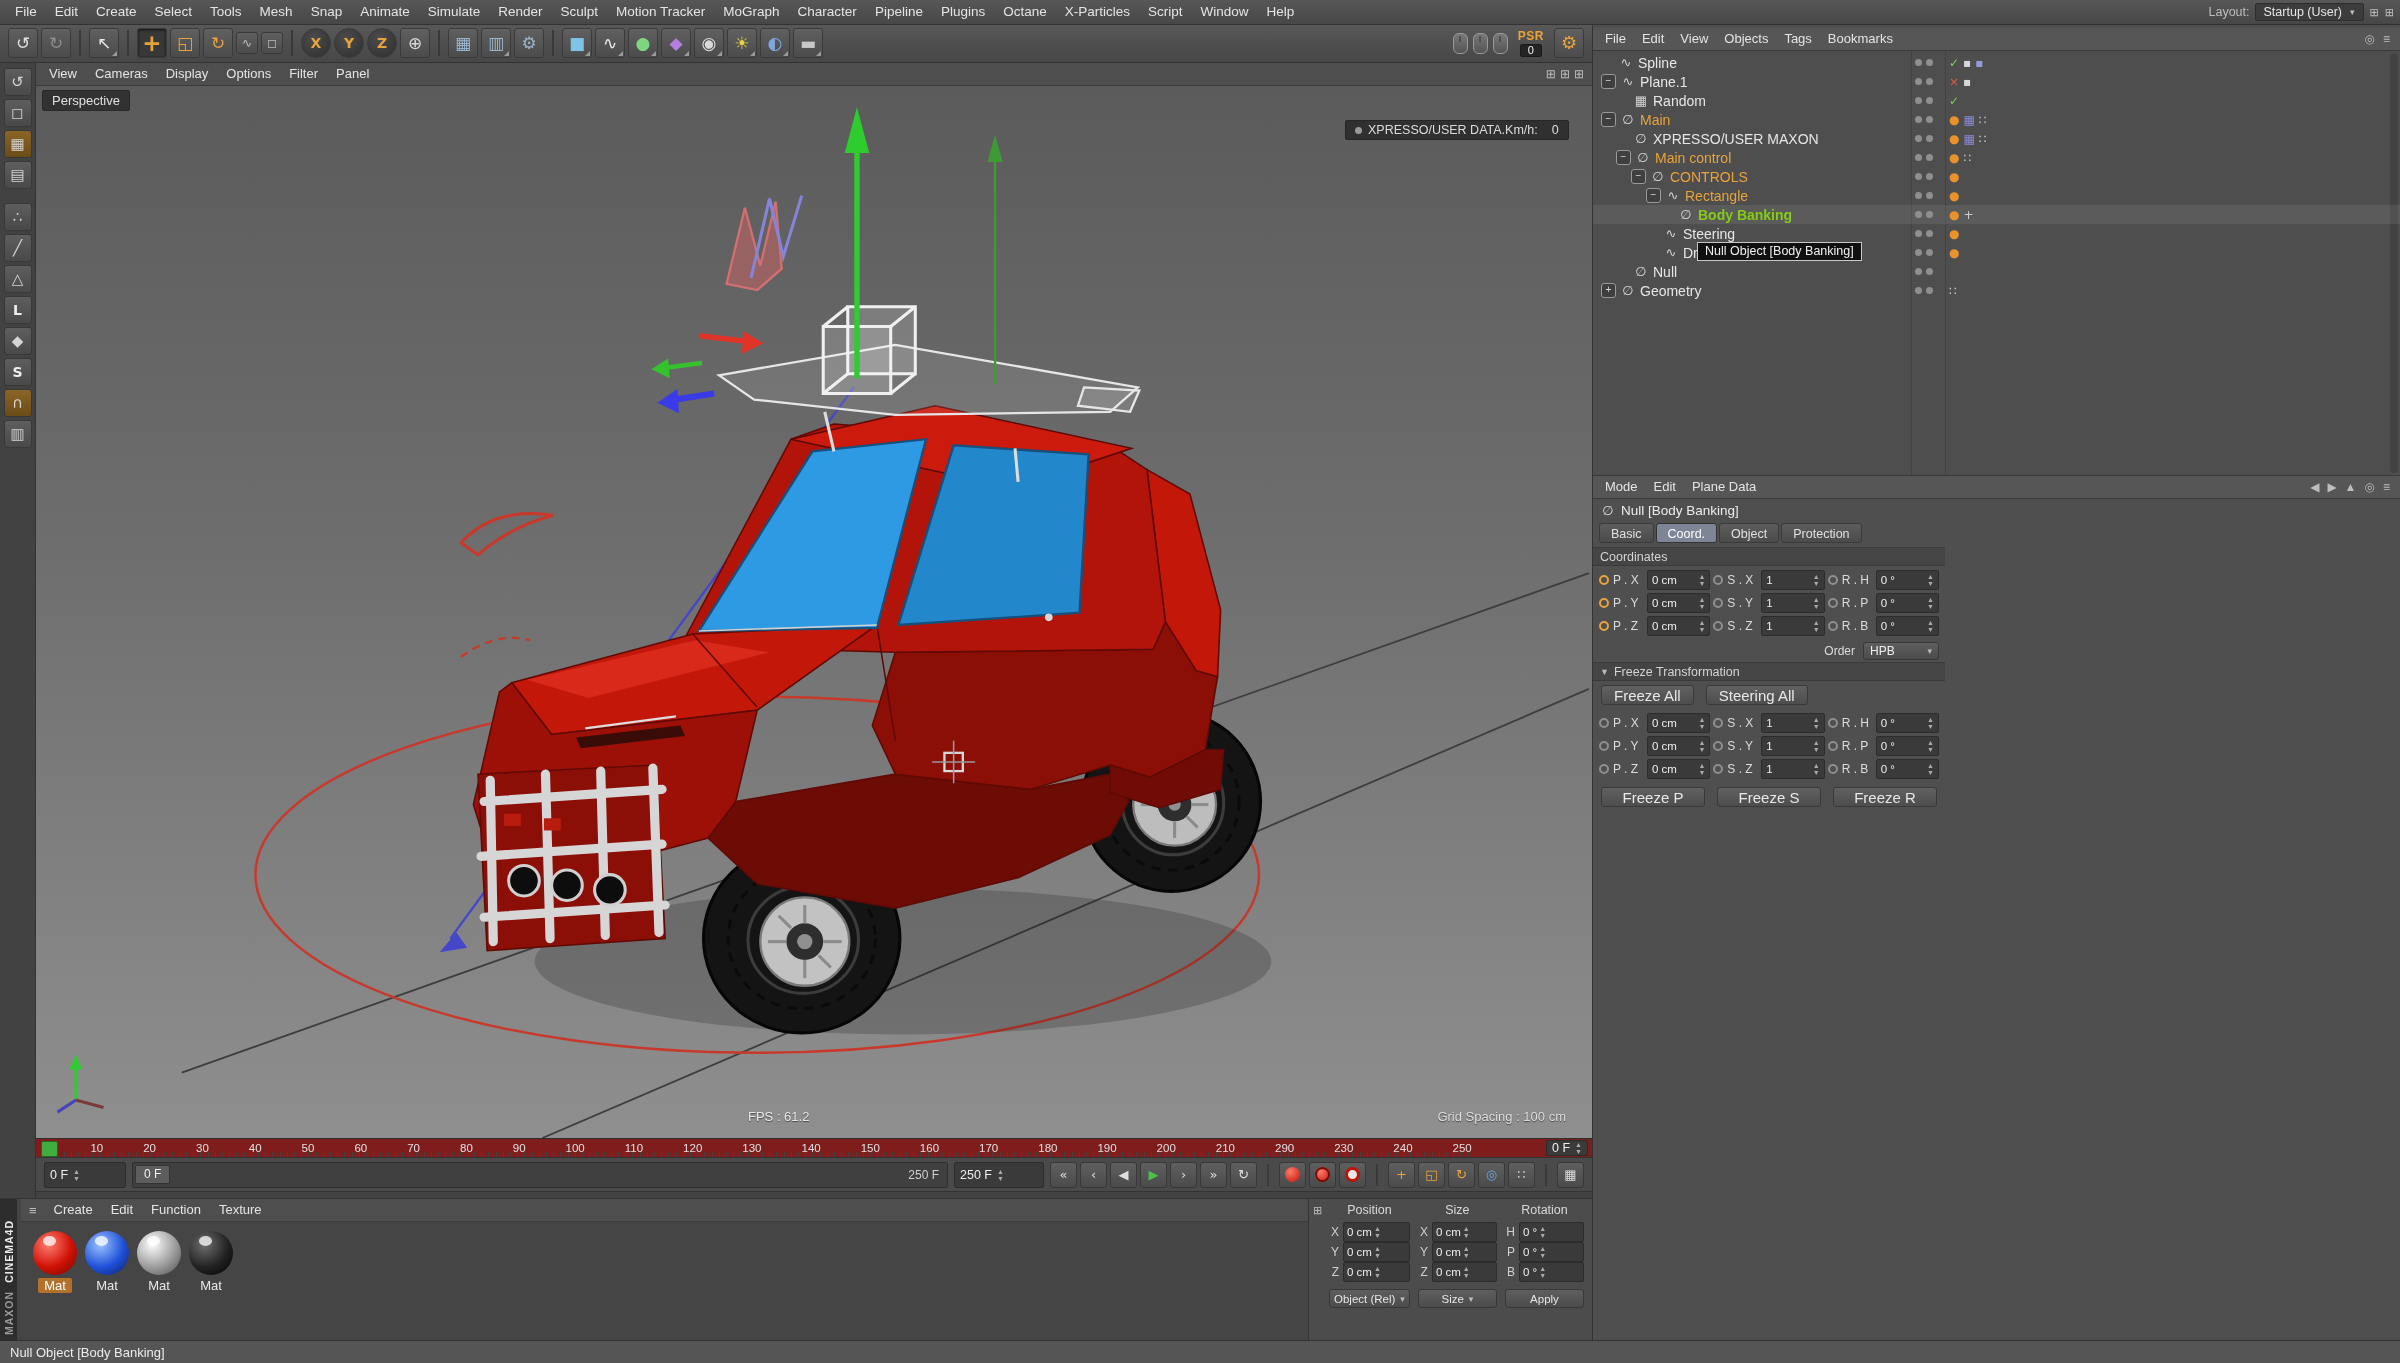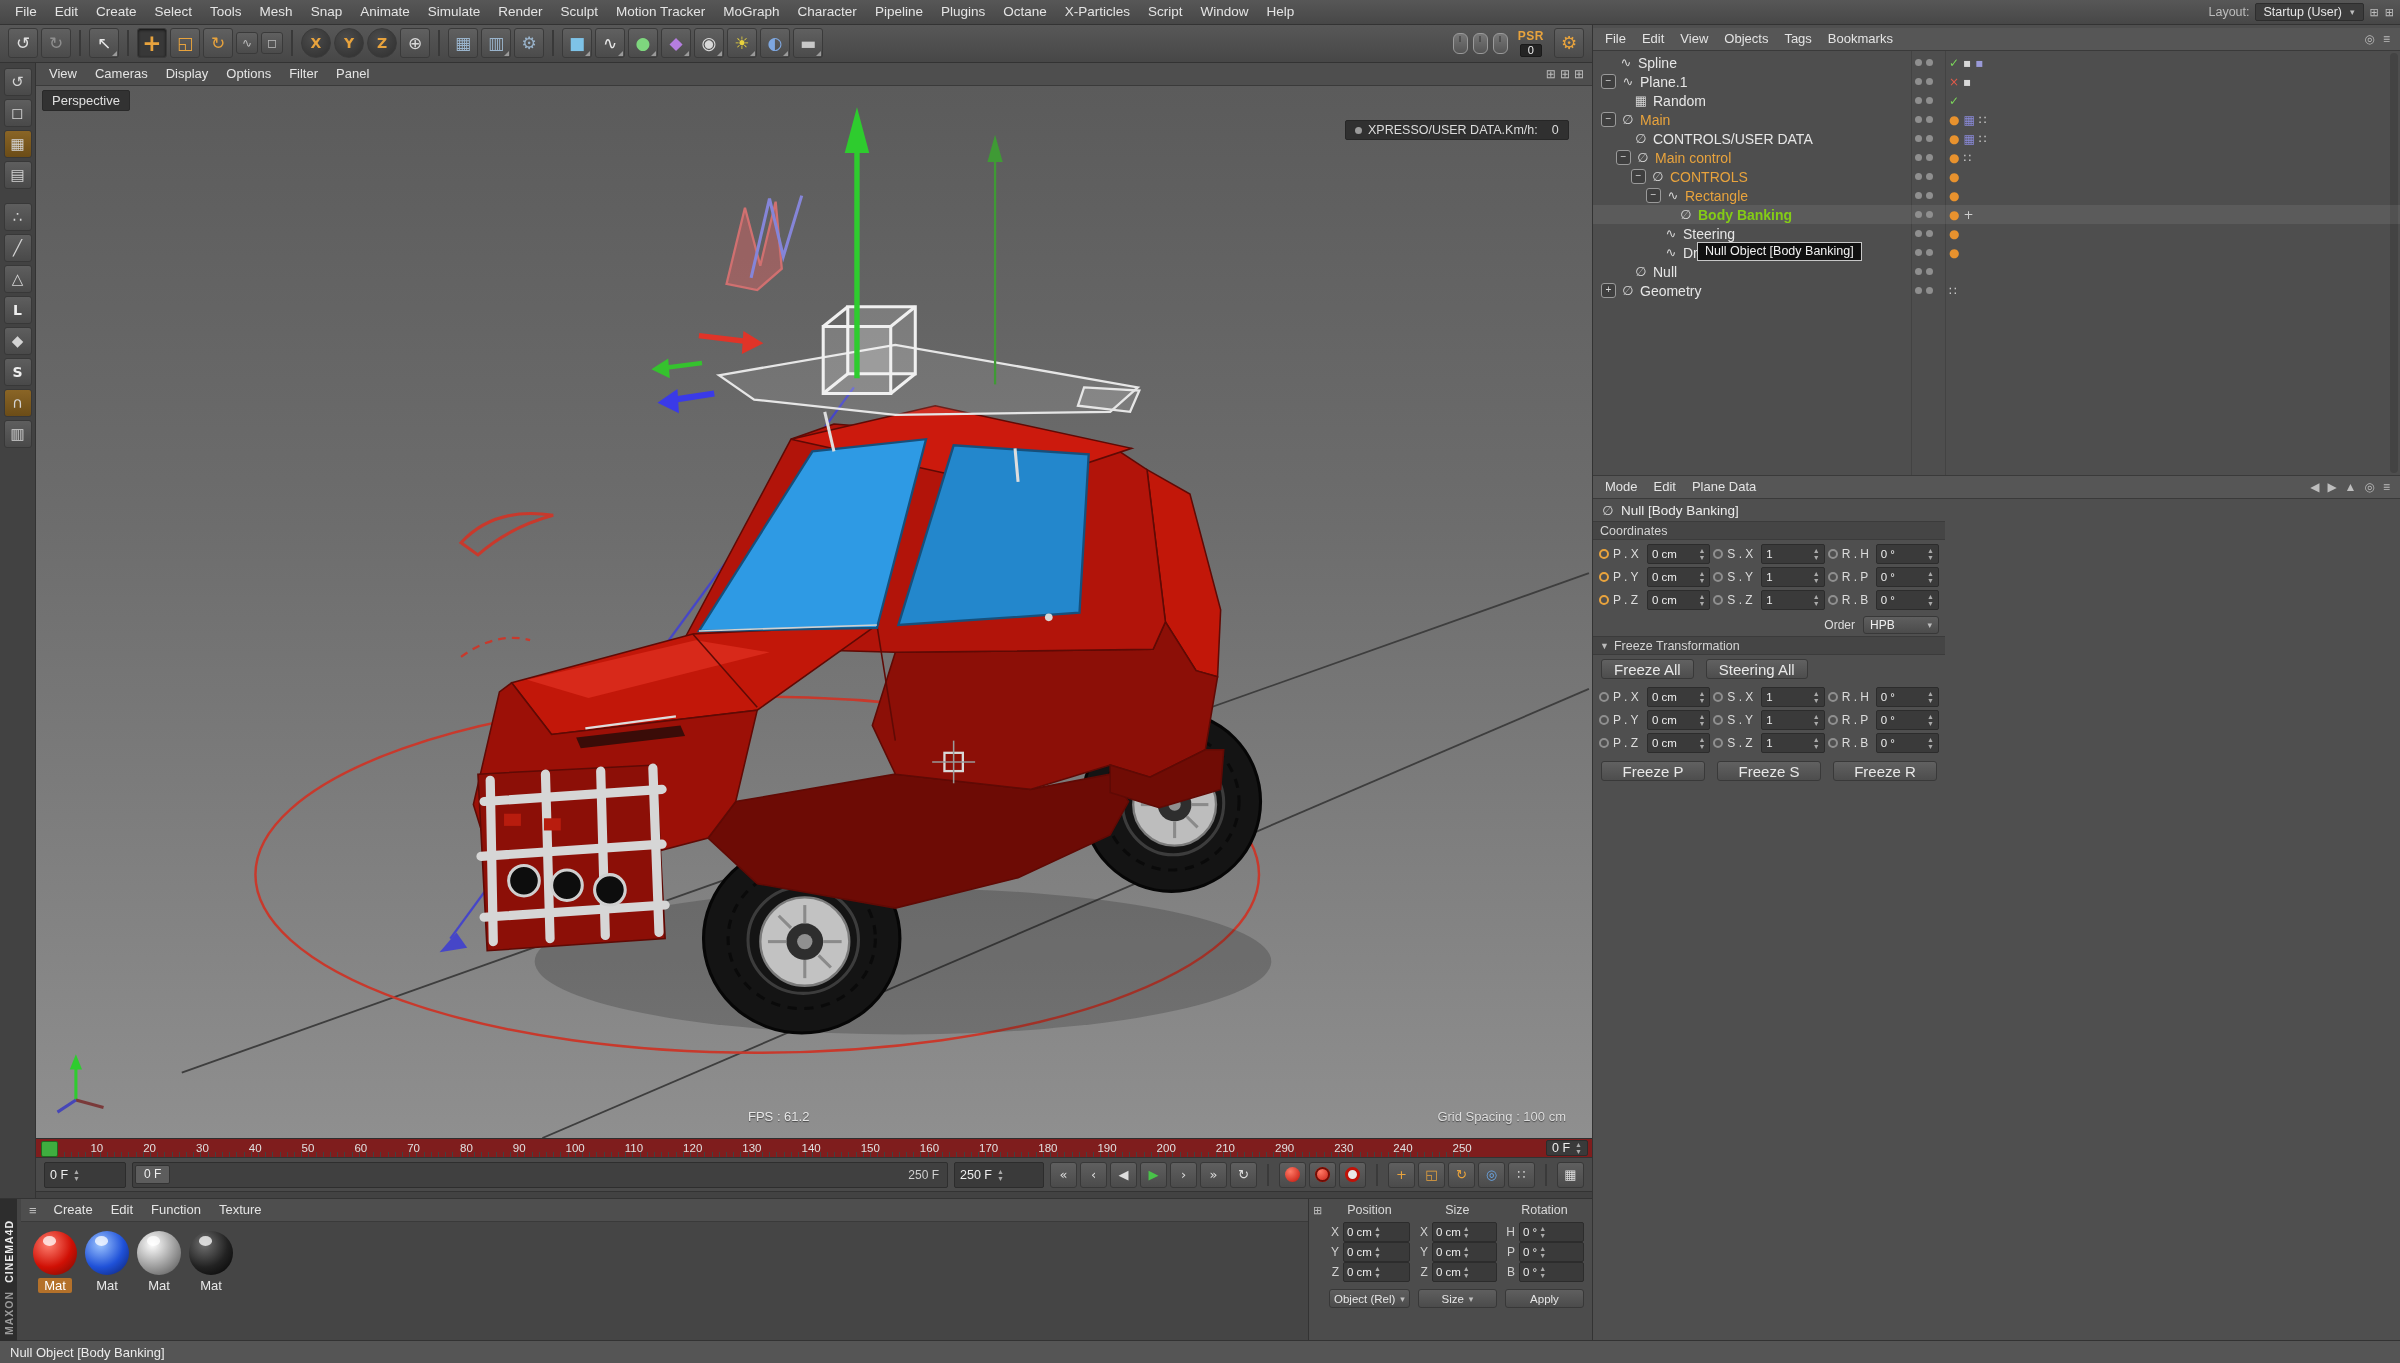--- a/index.html
+++ b/index.html
@@ -915,21 +915,21 @@
             </span>
             <span class="row-badges">
               <span class="badge" style="color: rgb(232, 146, 46);">●</span>
               <span class="badge" style="color: rgb(138, 138, 216);">▦</span>
               <span class="badge" style="color: rgb(207, 207, 207);">∷</span>
             </span>
           </div>
           <div class="tree-row" style="padding-left: 23px;">
             <span class="expander"></span>
             <span class="obj-icon">∅</span>
-            <span class="obj-label">CONTROLS/USER DATA</span>
+            <span class="obj-label">XPRESSO/USER MAXON</span>
             <span class="dots">
               <i></i>
               <i></i>
             </span>
             <span class="row-badges">
               <span class="badge" style="color: rgb(232, 146, 46);">●</span>
               <span class="badge" style="color: rgb(138, 138, 216);">▦</span>
               <span class="badge" style="color: rgb(207, 207, 207);">∷</span>
             </span>
           </div>
@@ -1048,20 +1048,26 @@
           <span>◎</span>
           <span>≡</span>
         </div>
     </div>
 
     <div class="am-title">
       <span class="obj-icon">∅</span>
       <span>Null [Body Banking]</span>
     </div>
 
+    <div class="am-tabs">
+      <button class="am-tab">Basic</button>
+      <button class="am-tab active">Coord.</button>
+      <button class="am-tab">Object</button>
+      <button class="am-tab">Protection</button>
+    </div>
 
     <div class="am-section">
       <span>Coordinates</span>
     </div>
 
     <div class="am-grid coords">
 
     <div class="am-row">
           <div class="am-cell">
             <span class="kf"></span>

